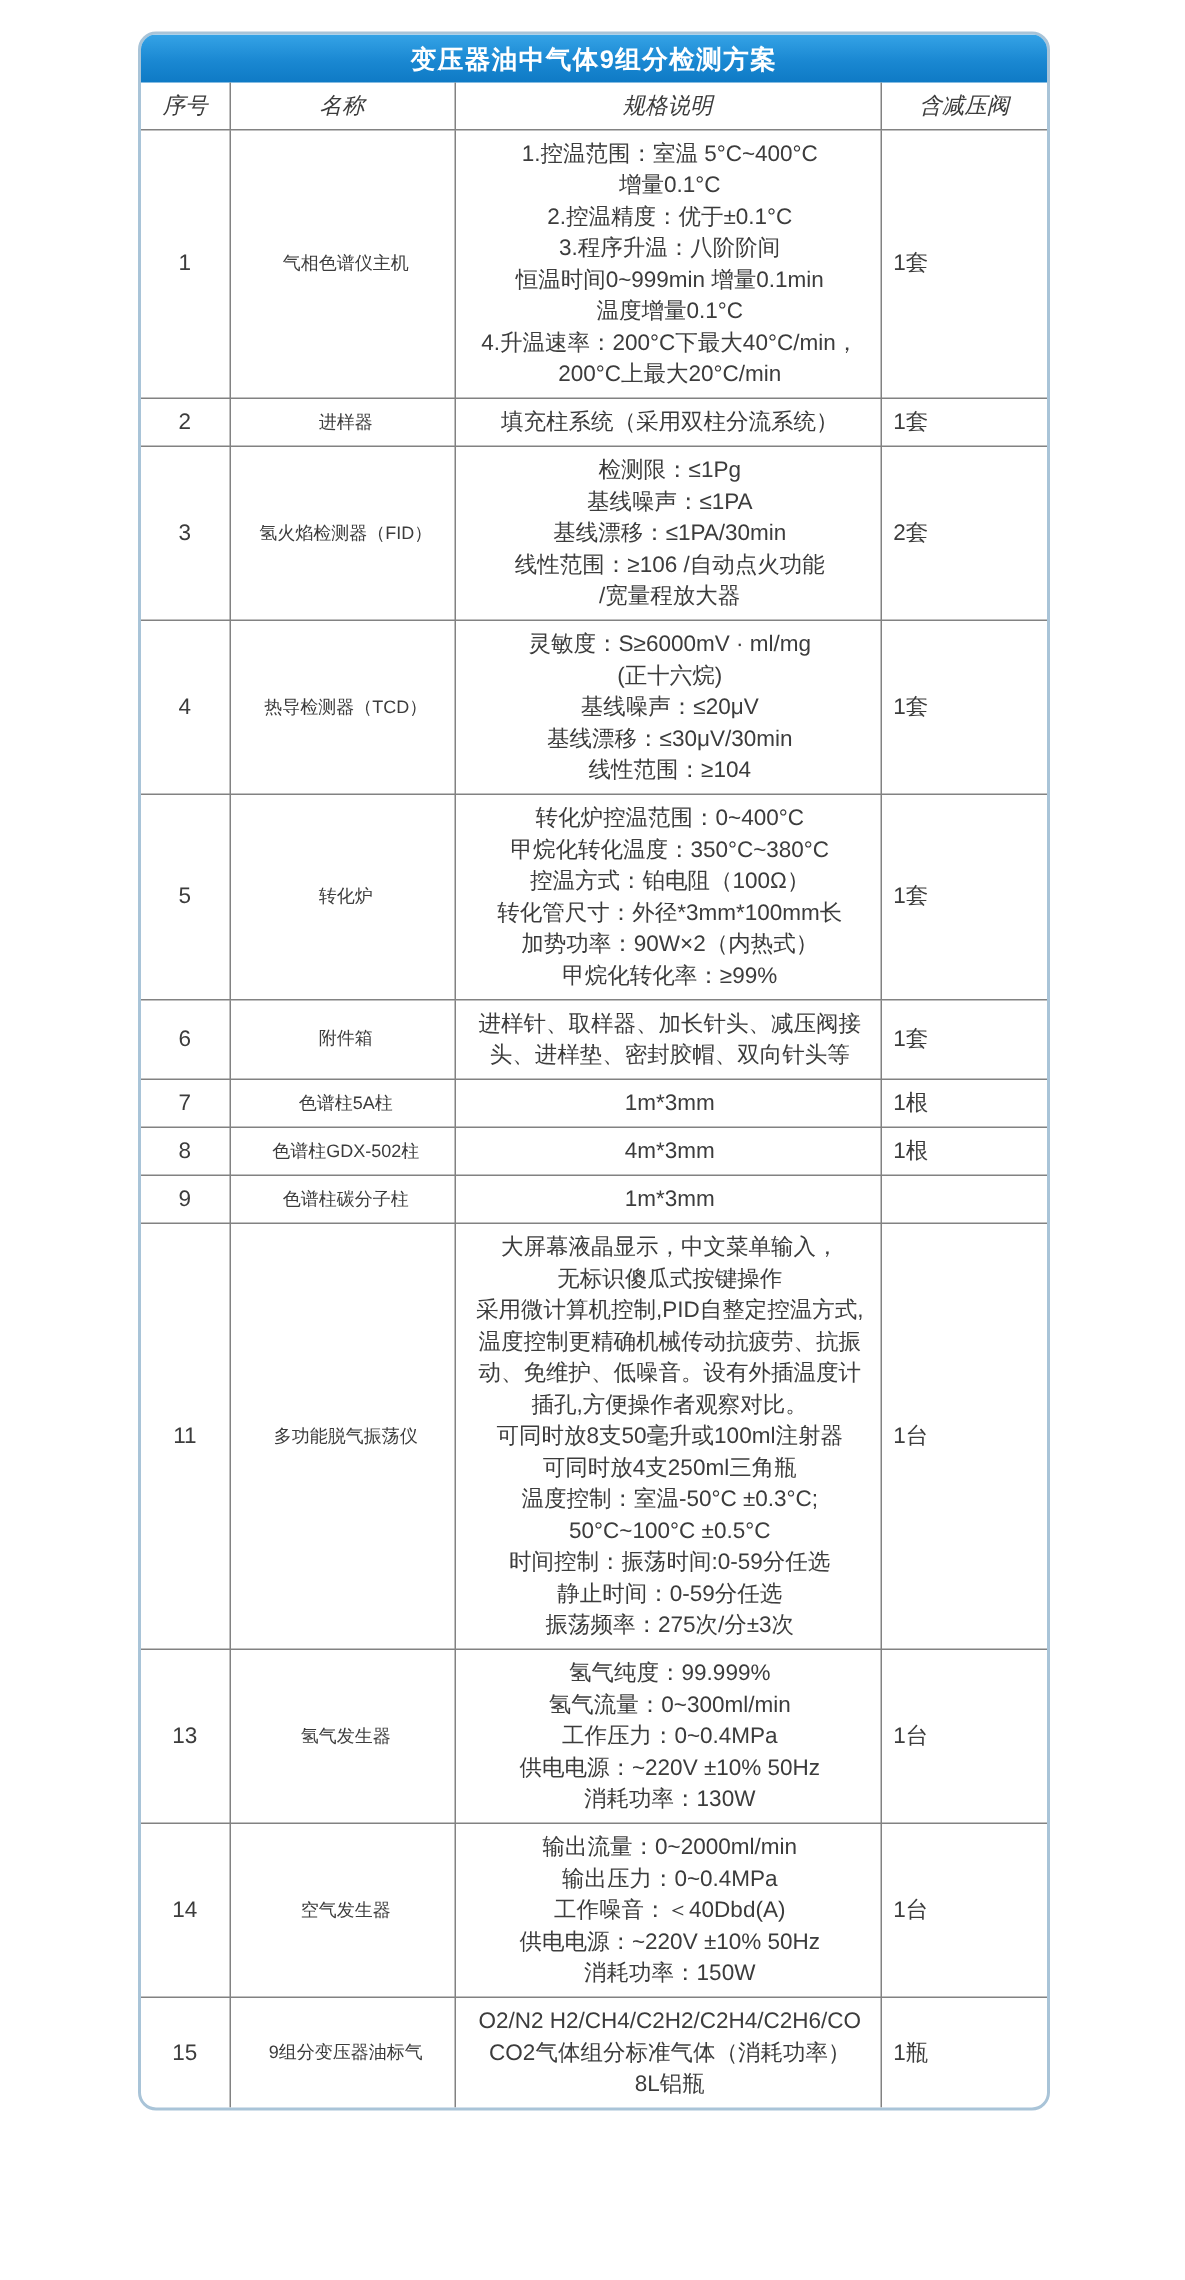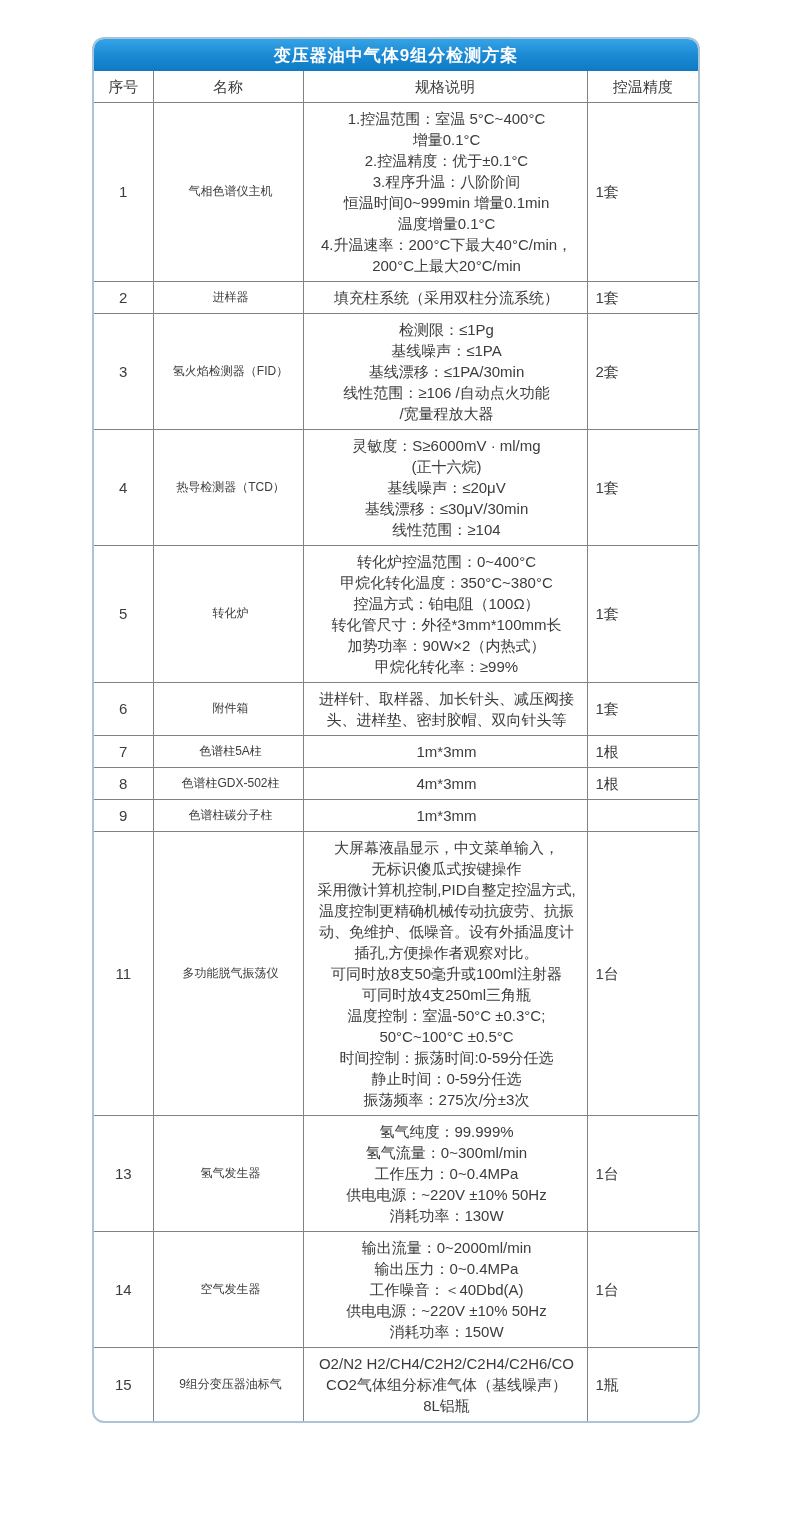--- a/index.html
+++ b/index.html
@@ -10,21 +10,21 @@
     --grid:#828282;
     --text:#3c3c3c;
     --title-text:#ffffff;
   }
   *{box-sizing:border-box;margin:0;padding:0;}
   html,body{width:790px;background:#ffffff;}
   body{
     font-family:"Liberation Sans","DejaVu Sans",sans-serif;
     color:var(--text);
   }
-  .page{width:790px;min-height:1520px;padding-top:37px;}
+  .page{width:790px;min-height:1520px;padding-top:21px;}
   .panel{
     width:608px;
     margin-left:92px;
     border:2px solid var(--panel-border);
     border-radius:12px;
     overflow:hidden;
     background:#ffffff;
   }
   .title-bar{
     height:32px;
@@ -45,21 +45,21 @@
   .spec-table th,.spec-table td{
     border:1px solid var(--grid);
     font-size:15px;
     line-height:21px;
     color:var(--text);
     vertical-align:middle;
     padding:5px 8px;
     overflow:hidden;
   }
   
-  .spec-table th{border-top:none;font-weight:400;height:31px;padding-top:4px;padding-bottom:4px;}
+  .spec-table th{border-top:none;font-weight:400;height:31px;padding-top:4px;padding-bottom:4px;font-style:italic;}
   .spec-table th:first-child,.spec-table td:first-child{border-left:none;}
   .spec-table th:last-child,.spec-table td:last-child{border-right:none;}
   .spec-table tbody tr:last-child td{border-bottom:none;}
   .col-no{width:59px;text-align:center;}
   .col-name{width:150px;text-align:center;}
   td.col-name{font-size:12px;padding-left:8px;padding-right:3px;}
   .col-spec{width:284px;}
   td.col-spec{white-space:pre-line;padding-left:9px;padding-right:6px;text-align:center;}
   .col-qty{width:auto;padding-left:10px;}
   td{height:32px;}
@@ -75,21 +75,21 @@
         <col class="col-no">
           <col class="col-name">
           <col class="col-spec">
           <col class="col-qty">
       </colgroup>
       <thead>
         <tr>
           <th class="col-no">序号</th>
           <th class="col-name">名称</th>
           <th class="col-spec">规格说明</th>
-          <th class="col-qty">控温精度</th>
+          <th class="col-qty">含减压阀</th>
         </tr>
       </thead>
       <tbody>
           <tr>
             <td class="col-no">1</td>
             <td class="col-name">气相色谱仪主机</td>
             <td class="col-spec">1.控温范围：室温 5°C~400°C
 增量0.1°C
 2.控温精度：优于±0.1°C
 3.程序升温：八阶阶间
@@ -192,20 +192,20 @@
 输出压力：0~0.4MPa
 工作噪音：＜40Dbd(A)
 供电电源：~220V ±10% 50Hz
 消耗功率：150W</td>
             <td class="col-qty">1台</td>
           </tr>
           <tr>
             <td class="col-no">15</td>
             <td class="col-name">9组分变压器油标气</td>
             <td class="col-spec">O2/N2 H2/CH4/C2H2/C2H4/C2H6/CO
-CO2气体组分标准气体（基线噪声）
+CO2气体组分标准气体（消耗功率）
 8L铝瓶</td>
             <td class="col-qty">1瓶</td>
           </tr>
         </tbody>
     </table>
   </div>
 </div>
 
 </body></html>

